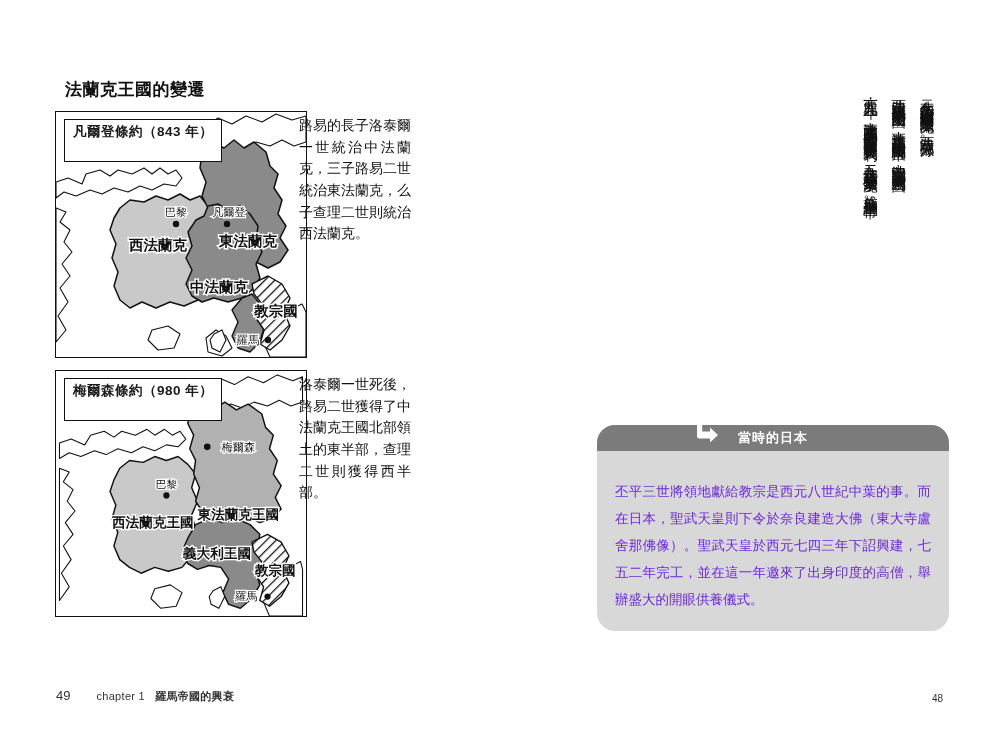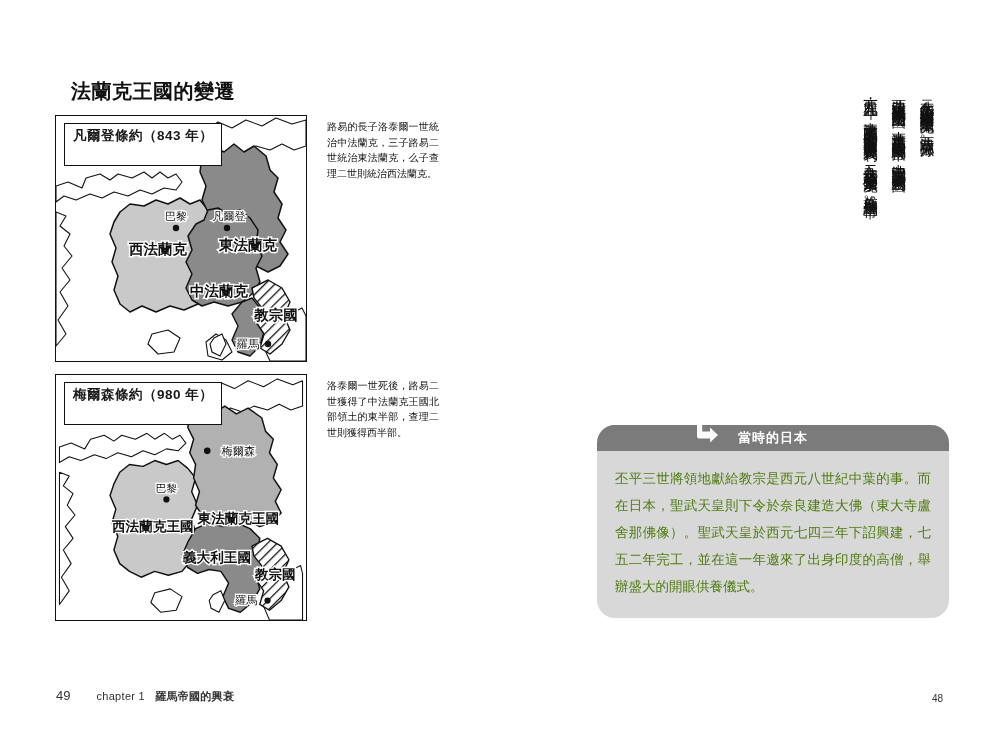--- a/index.html
+++ b/index.html
@@ -10,39 +10,39 @@
     color:#1a1a1a;
     overflow:hidden;
     position:relative;
   }
   .page{position:absolute;inset:0;}
 
   
   .left-col{position:absolute;left:55px;top:78px;width:380px;}
 
   .section-title{
-    font-size:20px;font-weight:bold;letter-spacing:.5px;
-    margin:0 0 10px 16px;color:#111;
+    font-size:17px;font-weight:bold;letter-spacing:.5px;
+    margin:0 0 10px 10px;color:#111;
   }
 
   .map-block{position:relative;margin-bottom:12px;}
   .map-figure{position:relative;width:250px;height:245px;border:1.5px solid #111;background:#fff;overflow:hidden;}
   .map-figure svg{display:block;width:100%;height:100%;}
 
   .map-title{
     position:absolute;left:8px;top:7px;
     background:#fff;border:1.5px solid #111;
     padding:3px 8px 20px 8px;
     font-size:13.5px;font-weight:bold;letter-spacing:.5px;
     white-space:nowrap;z-index:5;
   }
 
   .map-caption{
-    position:absolute;left:272px;top:4px;width:112px;
-    font-size:10px;line-height:1.55;
+    position:absolute;left:244px;top:4px;width:112px;
+    font-size:14px;line-height:1.55;
     text-align:justify;text-justify:inter-ideograph;
     color:#111;
   }
 
   
   .vtext-wrap{
     position:absolute;right:58px;top:88px;
     height:332px;
     display:flex;flex-direction:row-reverse;
     align-items:flex-start;
@@ -75,24 +75,24 @@
   }
   .callout-head .title{
     color:#fff;font-size:13px;font-weight:bold;letter-spacing:1px;
   }
   .arrow-icon{
     position:absolute;
     left:96px;top:-6px;
     width:26px;height:28px;
   }
   .callout-body{
-    padding:14px 18px 18px 18px;
+    padding:27px 18px 18px 18px;
     font-size:13.5px;line-height:2.0;
     text-align:justify;text-justify:inter-ideograph;
-    color:#4d7c0f;
+    color:#6d28d9;
   }
 
   
   .footer-left{
     position:absolute;left:56px;bottom:30px;
     font-size:11px;color:#333;
     display:flex;align-items:baseline;gap:26px;
   }
   .footer-left .pno{font-size:13px;color:#333;}
   .footer-left .chap{font-size:11px;letter-spacing:.3px;}

